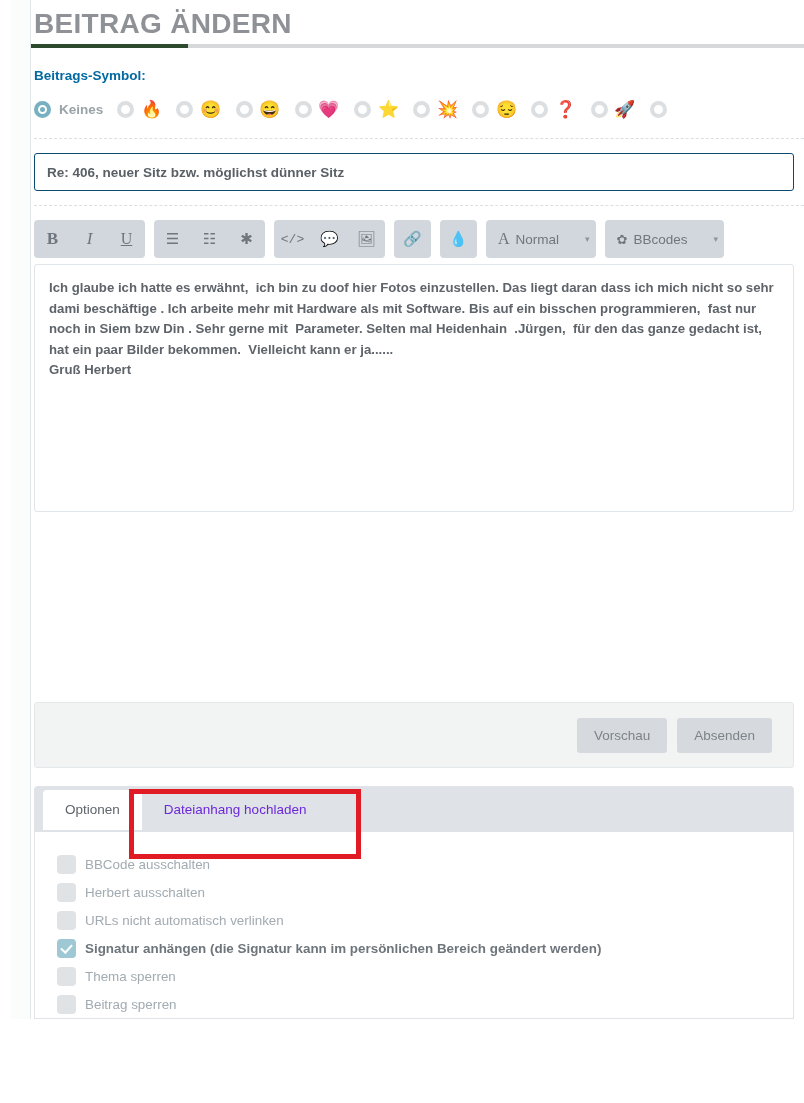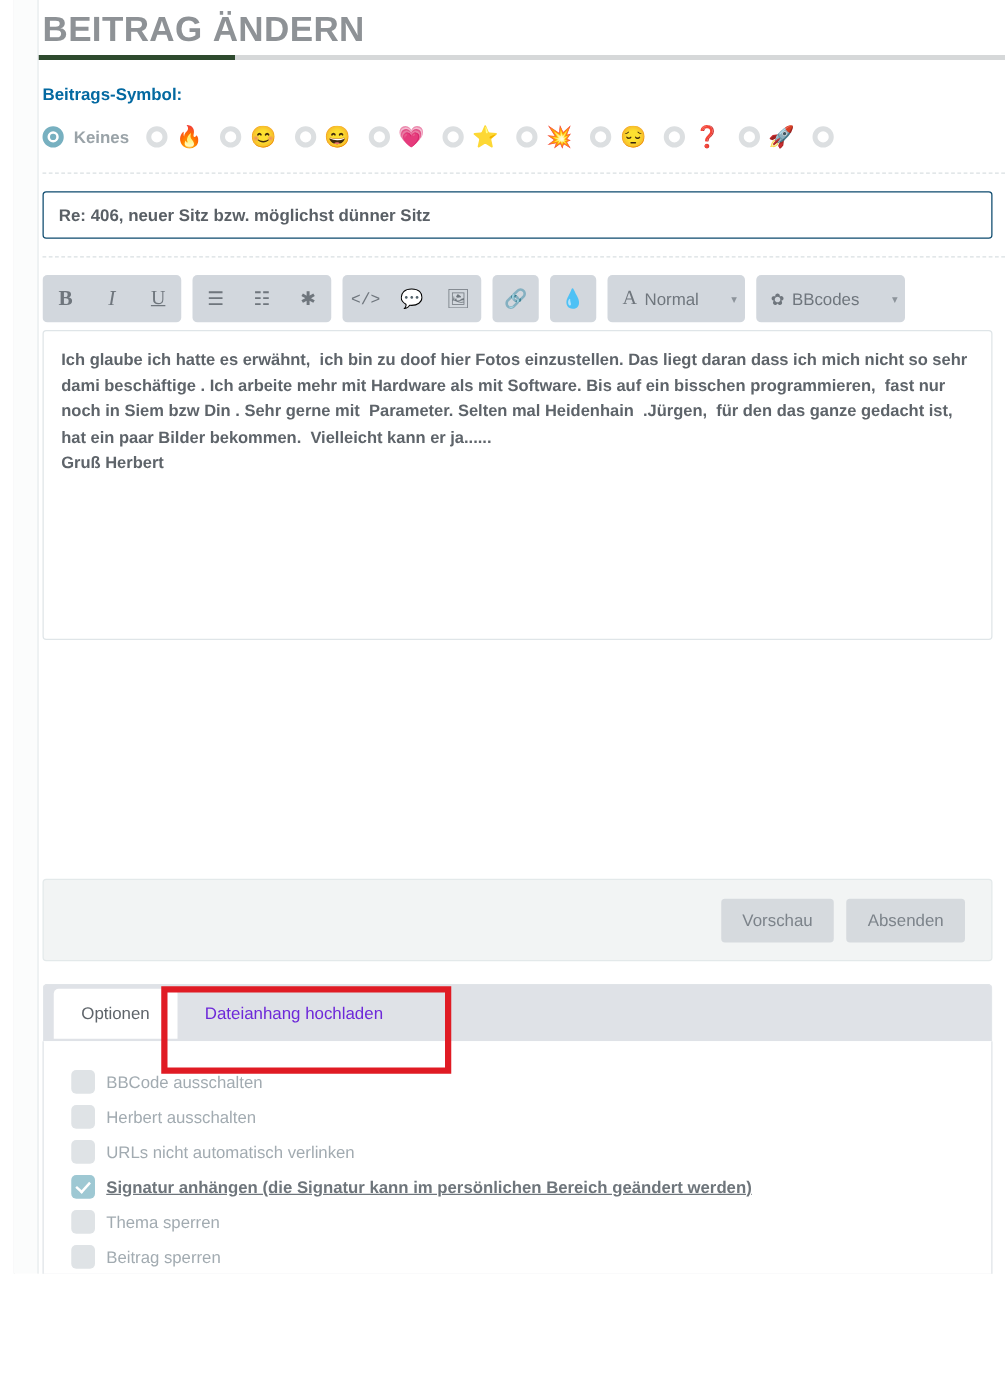--- a/index.html
+++ b/index.html
@@ -322,21 +322,20 @@
     border-width: 0 2.5px 2.5px 0;
     transform: rotate(42deg);
   }
   .opt-label {
     font-size: 13.4px;
     color: #a2abb1;
   }
   .opt-row.checked-row .opt-label {
     color: #6e757b;
     font-weight: bold;
-    text-decoration: underline;
   }
 
   
   #red-box {
     position: absolute;
     left: 129px;
     top: 789px;
     width: 232px;
     height: 70px;
     border: 5px solid #e01b24;

